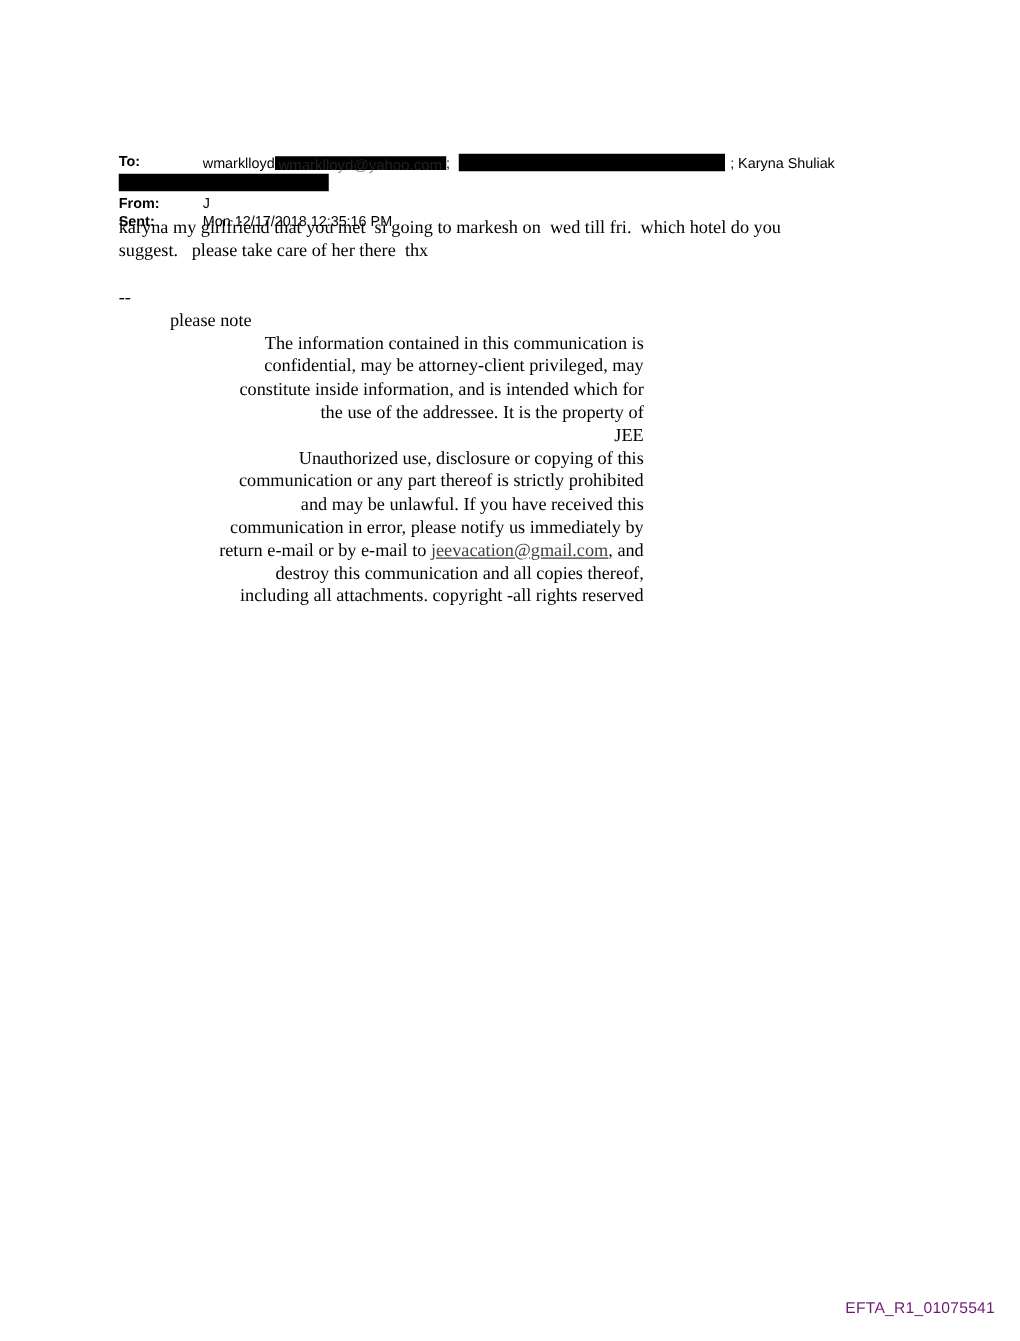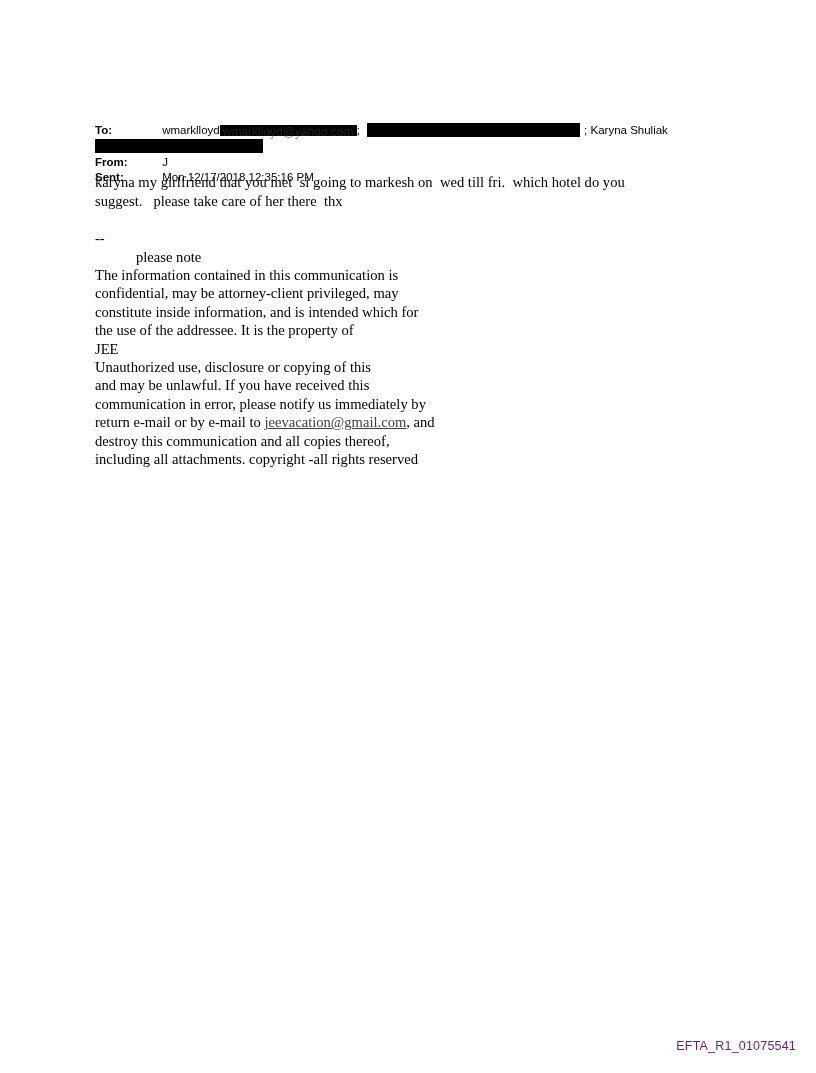--- a/index.html
+++ b/index.html
@@ -92,21 +92,21 @@
   }
   .disclaimer {
     position: absolute;
     left: 95px;
     top: 266px;
     width: 420px;
     font-family: "Liberation Serif", serif;
     font-size: 14.6px;
     line-height: 18.4px;
   }
-  .disclaimer .ln { display: block; white-space: pre; }
+  .disclaimer .ln { display: block; white-space: pre; text-align: right; }
   .maillink {
     color: #404040;
     text-decoration: underline;
   }
 
   
   .bates {
     position: absolute;
     right: 20px;
     bottom: 20px;
@@ -145,20 +145,21 @@
   <div class="sig-dashes">--</div>
   <div class="sig-note">please note</div>
 
   <div class="disclaimer">
     <span class="ln">The information contained in this communication is</span>
     <span class="ln">confidential, may be attorney-client privileged, may</span>
     <span class="ln">constitute inside information, and is intended which for</span>
     <span class="ln">the use of the addressee. It is the property of</span>
     <span class="ln">JEE</span>
     <span class="ln">Unauthorized use, disclosure or copying of this</span>
+    <span class="ln">communication or any part thereof is strictly prohibited</span>
     <span class="ln">and may be unlawful. If you have received this</span>
     <span class="ln">communication in error, please notify us immediately by</span>
     <span class="ln"><span>return e-mail or by e-mail to </span><span class="maillink">jeevacation@gmail.com</span><span>, and</span></span>
     <span class="ln">destroy this communication and all copies thereof,</span>
     <span class="ln">including all attachments. copyright -all rights reserved</span>
   </div>
 
   <div class="bates">EFTA_R1_01075541</div>
 
 </div>

